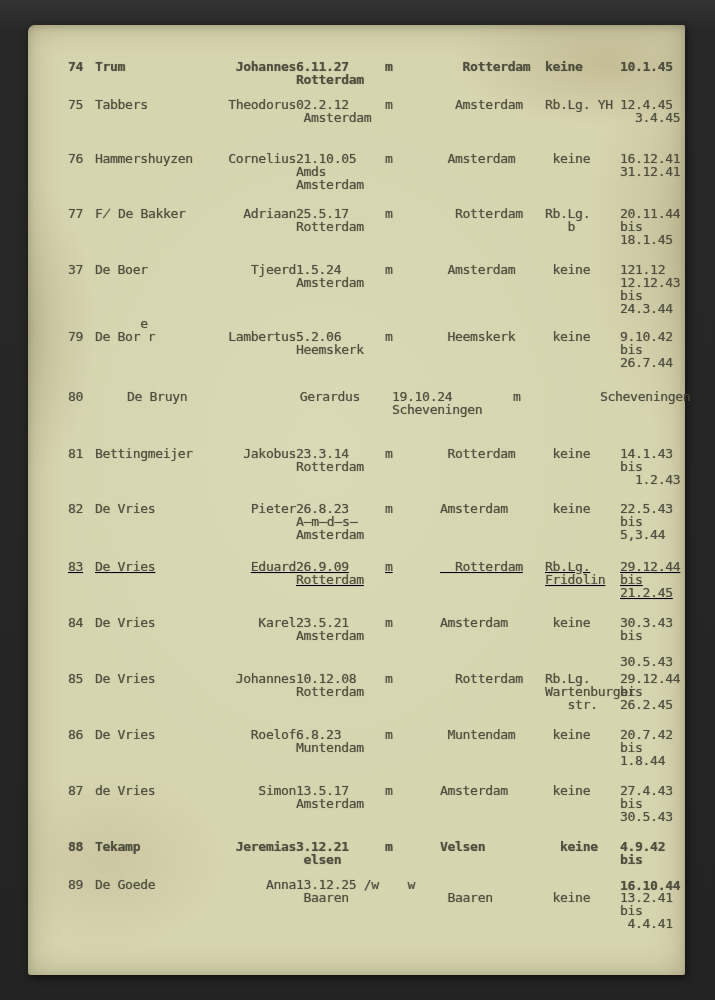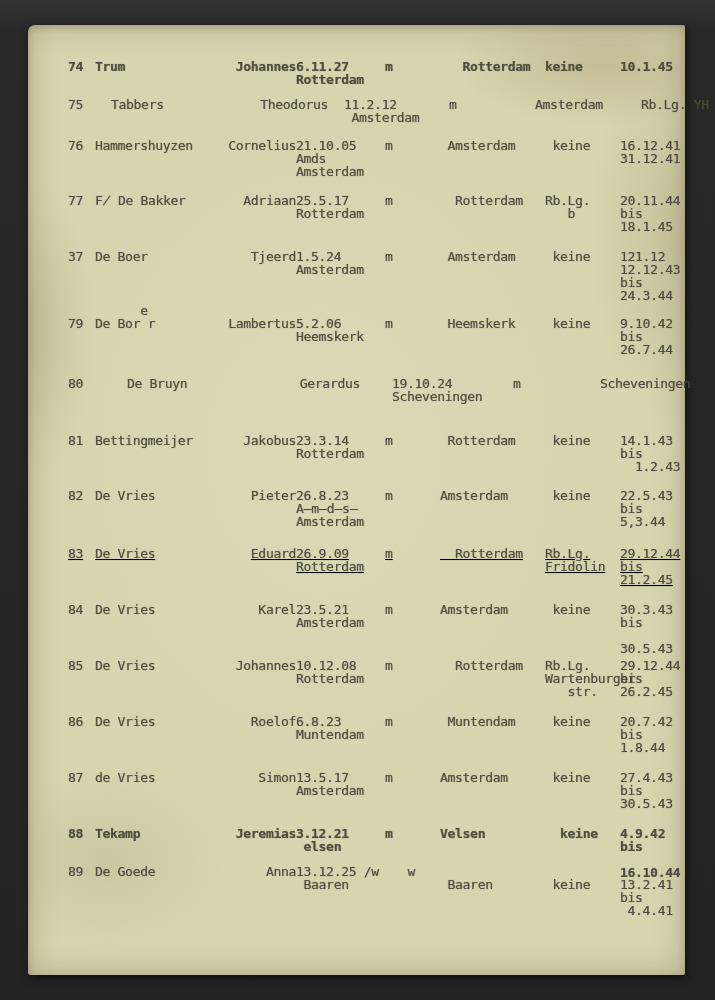--- a/index.html
+++ b/index.html
@@ -57,21 +57,21 @@
   .c.surname { width: 118px; }
   .c.first   { width: 83px; text-align: right; }
   .c.birth   { width: 89px; }
   .c.gender  { width: 55px; }
   .c.city    { width: 105px; }
   .c.status  { width: 75px; }
   .c.dates   { width: 65px; }
   .c.raise   { margin-top: -13px; }
   
   .row:nth-child(1)  { margin-bottom: 12px; font-weight: bold; }
-  .row:nth-child(2)  { margin-bottom: 15px; gap: 16px; }
+  .row:nth-child(2)  { margin-bottom: 28px; }
   .row:nth-child(3)  { margin-bottom: 16px; }
   .row:nth-child(4)  { margin-bottom: 17px; }
   .row:nth-child(5)  { margin-bottom: 15px; }
   .row:nth-child(6)  { margin-bottom: 21px; }
   .row:nth-child(7)  { margin-bottom: 18px; gap: 32px; }
   .row:nth-child(8)  { margin-bottom: 16px; }
   .row:nth-child(9)  { margin-bottom: 19px; }
   .row:nth-child(10) { margin-bottom: 17px; text-decoration: underline; }
   .row:nth-child(11) { margin-bottom: 4px; }
   .row:nth-child(12) { margin-bottom: 17px; }
@@ -94,21 +94,21 @@
     <div class="c gender">m</div>
     <div class="c city">   Rotterdam</div>
     <div class="c status">keine</div>
     <div class="c dates">10.1.45</div>
   </div>
 
   <div class="row">
     <div class="c no">75</div>
     <div class="c surname">Tabbers</div>
     <div class="c first">Theodorus</div>
-    <div class="c birth">11.2.12
+    <div class="c birth">02.2.12
  Amsterdam</div>
     <div class="c gender">m</div>
     <div class="c city">  Amsterdam</div>
     <div class="c status">Rb.Lg. YH</div>
     <div class="c dates">12.4.45
   3.4.45</div>
   </div>
 
   <div class="row">
     <div class="c no">76</div>

